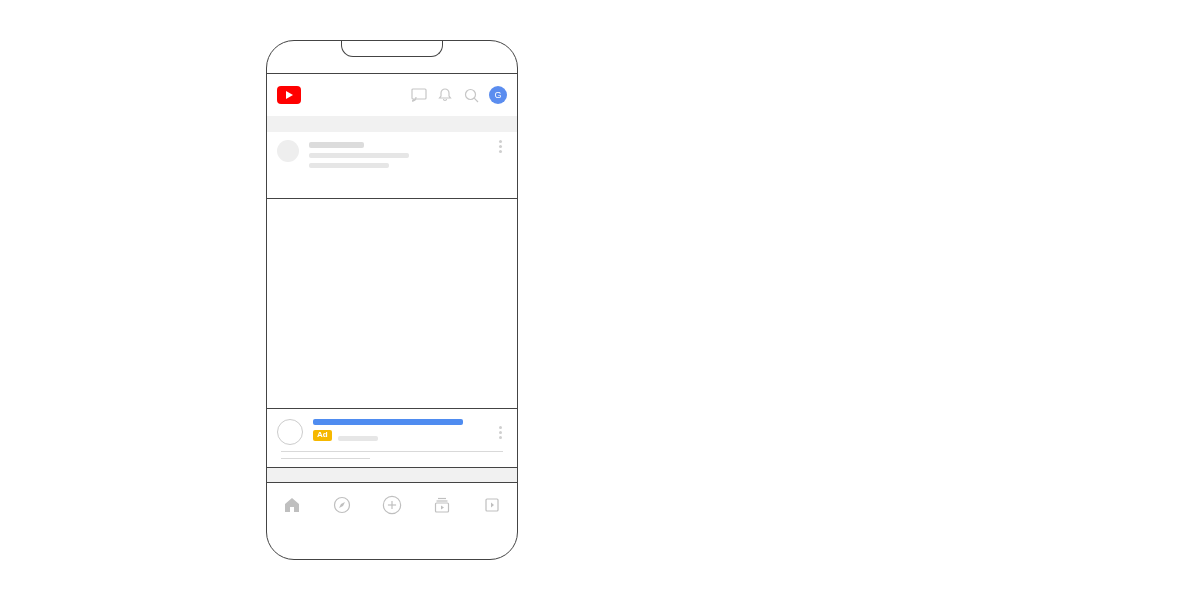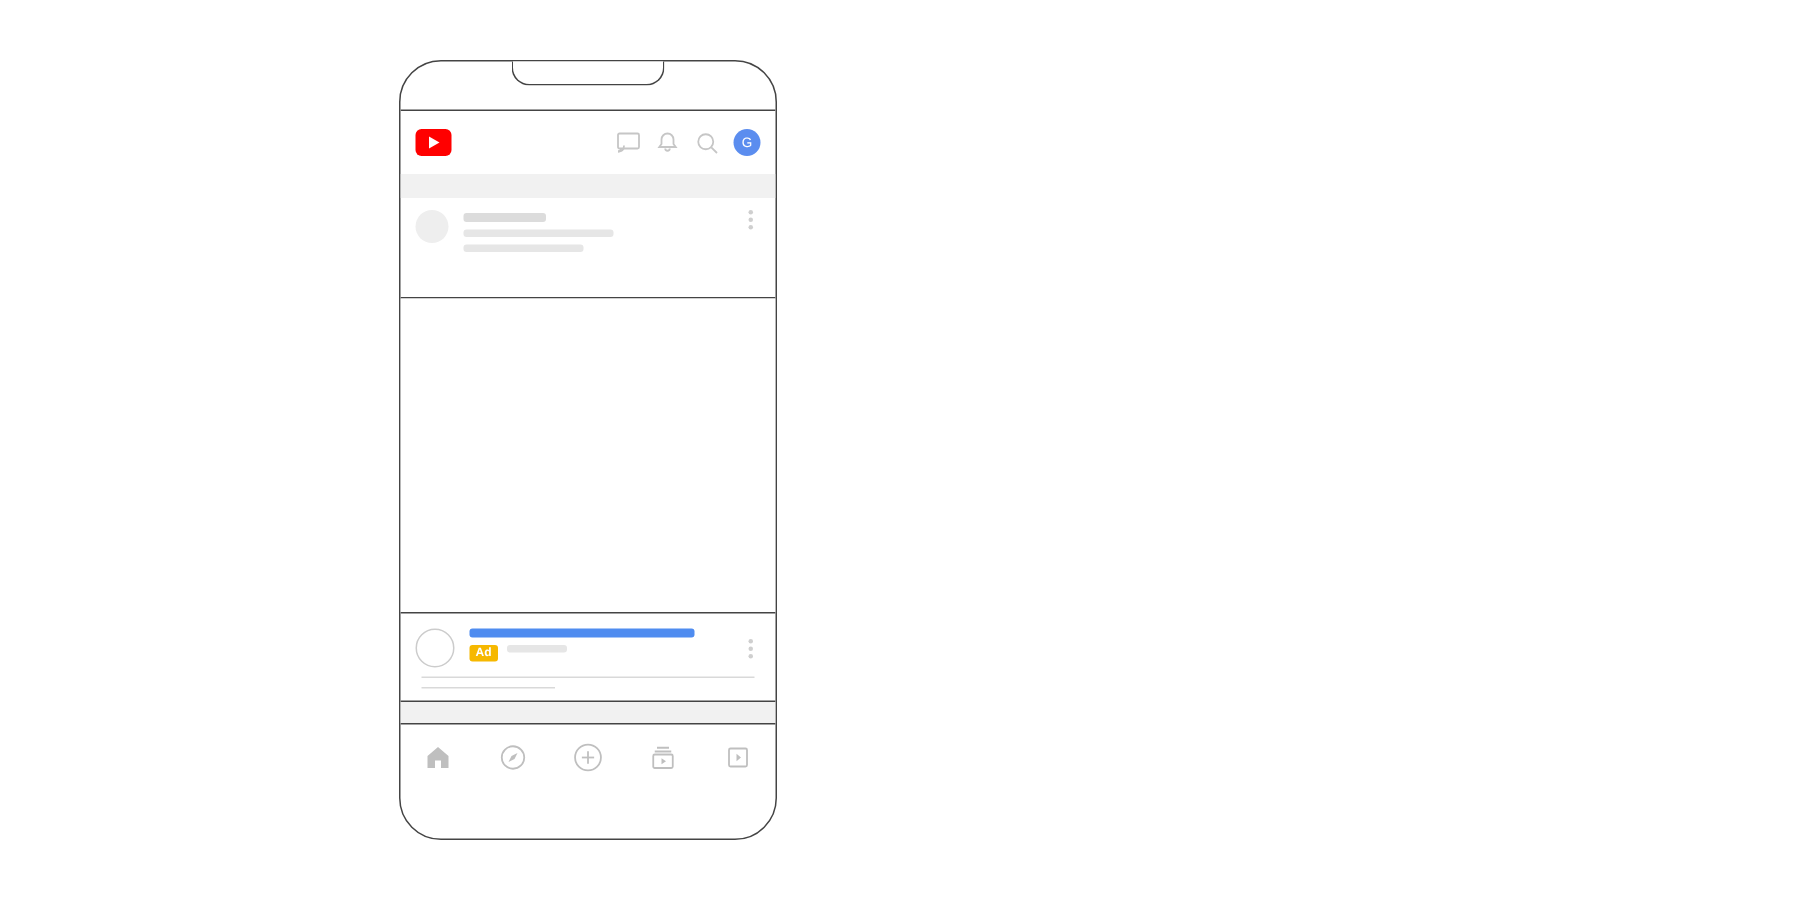--- a/index.html
+++ b/index.html
@@ -135,21 +135,21 @@
     display:flex;
     gap:10px;
   }
   .ad-av {
     width:24px; height:24px; border-radius:50%;
     border:1.5px solid #ccc;
     background:#fff;
   }
   .adcol { flex:1; display:flex; flex-direction:column; gap:5px; }
   .blue-bar { height:6px; background:#4f8cf0; border-radius:2px; width:150px; }
-  .ad-line2 { display:flex; gap:6px; align-items:flex-start; }
+  .ad-line2 { display:flex; gap:6px; align-items:flex-end; }
   .ad-badge {
     background:#f6b800;
     color:#fff;
     font-size:8px;
     font-weight:600;
     padding: 1px 4px;
     border-radius:2px;
     line-height: 1.1;
   }
   .ad-gray { height:5px; width:40px; background:#e6e6e6; border-radius:2px; }

